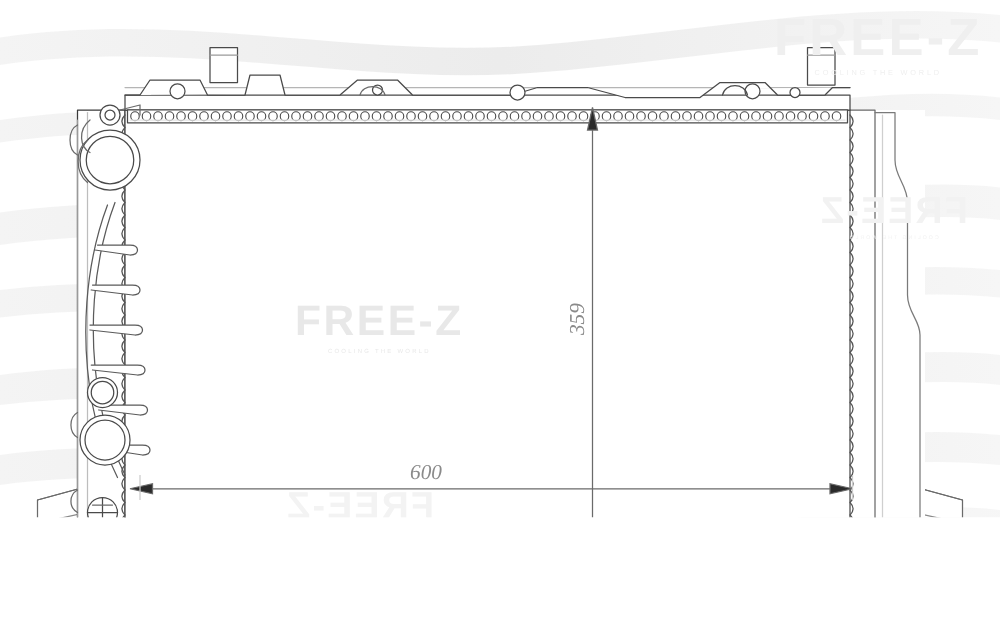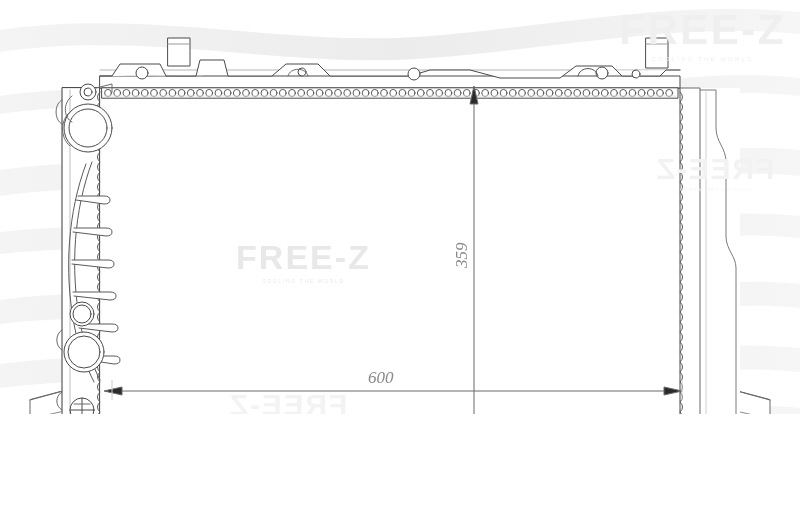--- a/index.html
+++ b/index.html
@@ -7,21 +7,21 @@
   #stage{position:relative;width:800px;height:414px;overflow:hidden;background:#ffffff;}
   #stage svg{position:absolute;left:0;top:0;}
   .wm{position:absolute;color:#efefef;font-family:"Liberation Sans",sans-serif;font-weight:700;letter-spacing:.06em;white-space:nowrap;user-select:none;}
   .wm .sub{display:block;font-size:.14em;letter-spacing:.38em;font-weight:400;text-align:center;margin-top:.35em;}
   #wm-top-right{right:14px;top:6px;font-size:42px;}
   #wm-center{left:236px;top:238px;font-size:34px;color:#e8e8e8;}
   #wm-mid-right{right:26px;top:152px;font-size:30px;color:#f2f2f2;transform:scaleX(-1);}
   #wm-bottom-left{left:228px;top:388px;font-size:30px;color:#f3f3f3;transform:scaleX(-1);}
   #wm-bottom-right{right:30px;top:464px;font-size:30px;color:#f2f2f2;transform:scaleX(-1);}
   .dimtxt{position:absolute;color:#8a8a8a;font-family:"Liberation Serif",serif;font-style:italic;font-size:17px;user-select:none;}
-  #dim-h-label{left:368px;top:368px;}
+  #dim-h-label{left:328px;top:368px;}
   #dim-v-label{left:452px;top:268px;transform:rotate(-90deg);transform-origin:left top;}
 </style>
 </head>
 <body>
 
 <div id="stage">
 
   <svg width="800" height="507">
     <defs>
       <linearGradient id="wg" x1="0" y1="0" x2="1" y2="0">

